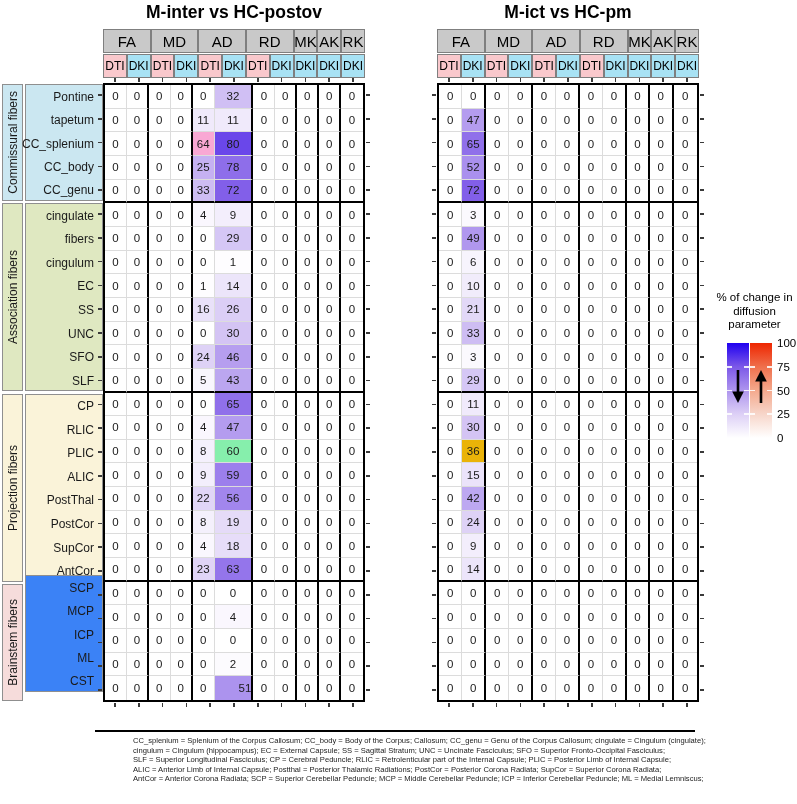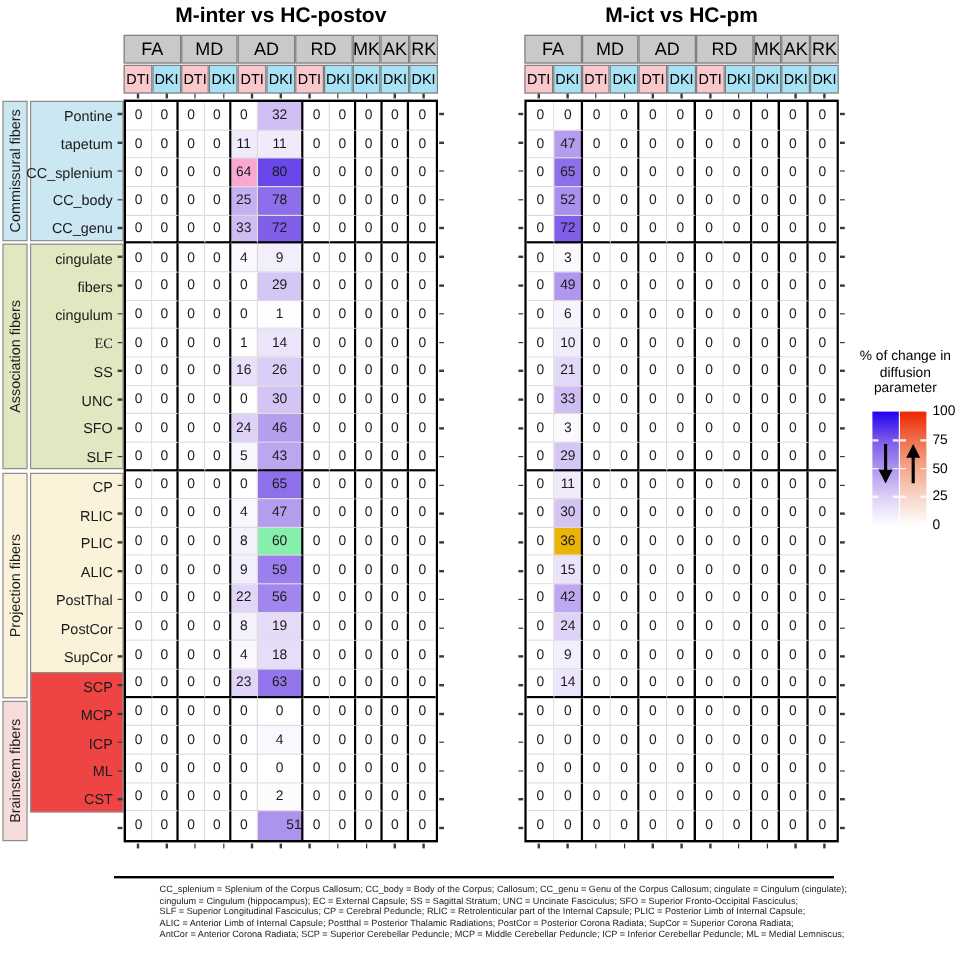--- a/index.html
+++ b/index.html
@@ -126,21 +126,21 @@
         <div class="row-label" style="height: 23.4077px;">CC_body</div>
         <div class="row-label" style="height: 23.4077px;">CC_genu</div>
       </div>
       <div class="grp-strip" style="top: 203.038px; height: 188.462px; background: rgb(223, 232, 193);">
         <div class="grp-label">Association fibers</div>
       </div>
       <div class="lbl-strip" style="top: 203.038px; height: 188.462px; background: rgb(223, 232, 193);">
         <div class="row-label" style="height: 23.5577px;">cingulate</div>
         <div class="row-label" style="height: 23.5577px;">fibers</div>
         <div class="row-label" style="height: 23.5577px;">cingulum</div>
-        <div class="row-label" style="height: 23.5577px; font-family: Liberation Serif, serif;">EC</div>
+        <div class="row-label" style="height: 23.5577px;">EC</div>
         <div class="row-label" style="height: 23.5577px;">SS</div>
         <div class="row-label" style="height: 23.5577px;">UNC</div>
         <div class="row-label" style="height: 23.5577px;">SFO</div>
         <div class="row-label" style="height: 23.5577px;">SLF</div>
       </div>
       <div class="grp-strip" style="top: 393.5px; height: 188.462px; background: rgb(250, 243, 217);">
         <div class="grp-label">Projection fibers</div>
       </div>
       <div class="lbl-strip" style="top: 393.5px; height: 188.462px; background: rgb(250, 243, 217);">
         <div class="row-label" style="height: 23.5577px;">CP</div>
@@ -148,21 +148,21 @@
         <div class="row-label" style="height: 23.5577px;">PLIC</div>
         <div class="row-label" style="height: 23.5577px;">ALIC</div>
         <div class="row-label" style="height: 23.5577px;">PostThal</div>
         <div class="row-label" style="height: 23.5577px;">PostCor</div>
         <div class="row-label" style="height: 23.5577px;">SupCor</div>
         <div class="row-label" style="height: 23.5577px;">AntCor</div>
       </div>
       <div class="grp-strip" style="top: 583.962px; height: 117.038px; background: rgb(246, 220, 219);">
         <div class="grp-label">Brainstem fibers</div>
       </div>
-      <div class="lbl-strip" style="top: 560px; height: 117.038px; background: #ef4444;">
+      <div class="lbl-strip" style="top: 575px; height: 117.038px; background: #3b82f6;">
         <div class="row-label" style="height: 23.4077px;">SCP</div>
         <div class="row-label" style="height: 23.4077px;">MCP</div>
         <div class="row-label" style="height: 23.4077px;">ICP</div>
         <div class="row-label" style="height: 23.4077px;">ML</div>
         <div class="row-label" style="height: 23.4077px;">CST</div>
       </div>
     </div>
 
   <div id="leftMatrix" class="matrix" style="left:103px; top:83px;">
       <div class="cell" style="background: rgb(255, 255, 255);">0</div>

